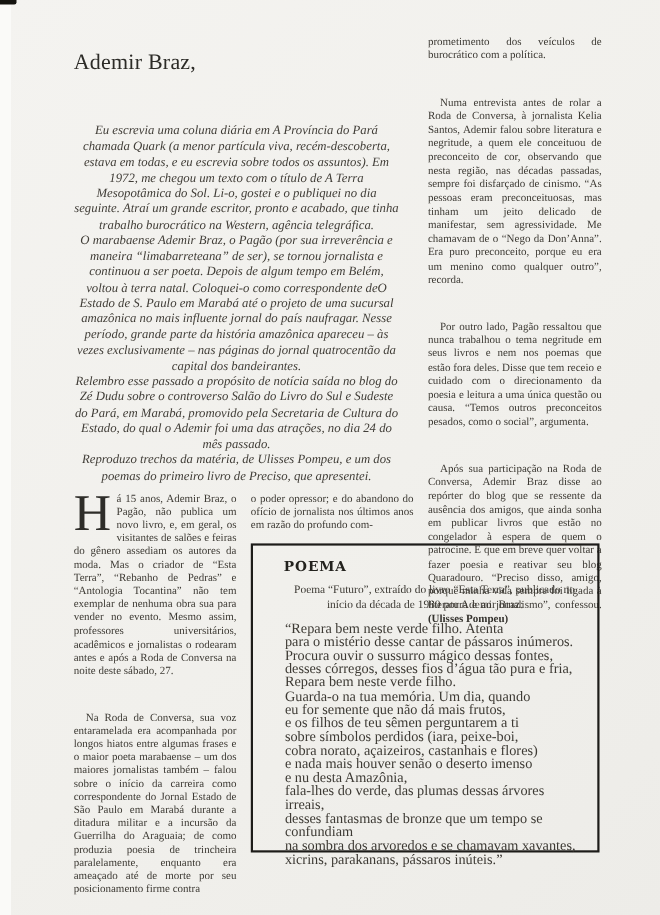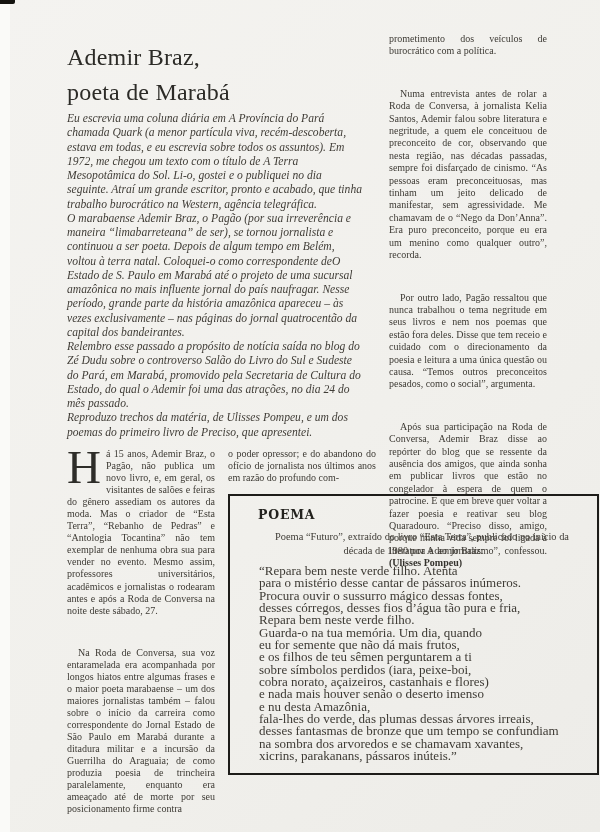--- a/index.html
+++ b/index.html
@@ -18,27 +18,27 @@
   .left-margin-strip {
     position: absolute; left: 0; top: 0; width: 10px; height: 832px;
     background: #fafaf8;
   }
   .scan-mark {
     position: absolute; left: 0; top: 0; width: 15px; height: 4px;
     background: #14130f; border-radius: 0 0 2px 0;
   }
   .page-title {
     position: absolute; left: 67px; top: 40px; width: 320px;
-    font-size: 24px; line-height: 35px; font-weight: 500;
+    font-size: 20px; line-height: 35px; font-weight: 500;
     color: #2c2b27; letter-spacing: 0.2px;
   }
   .intro {
     position: absolute; left: 67px; top: 112px; width: 296px;
     font-style: italic; font-size: 11.6px; line-height: 14.25px;
-    color: #403d37; text-align: left;
+    color: #403d37; text-align: center;
   }
   .intro p { margin: 0; }
   .bodycol {
     font-size: 10px; line-height: 12.05px; text-align: justify;
     color: #3d3a34;
   }
   .col1 { position: absolute; left: 67px; top: 448px; width: 148px; }
   .col2 { position: absolute; left: 228px; top: 448px; width: 148px; }
   .col3 {
     position: absolute; left: 389px; top: 33px; width: 158px;
@@ -47,21 +47,21 @@
   }
   .bodycol p.indent, .col3 p.indent { text-indent: 11px; margin-top: 30px; }
   .dropcap {
     float: left;
     font-size: 47px; line-height: 36px;
     padding: 1px 5px 0 0;
     color: #2e2d29;
   }
   .byline { font-weight: bold; color: #34322d; }
   .poem-box {
-    position: absolute; left: 228px; top: 494px; width: 371px; height: 281px;
+    position: absolute; left: 228px; top: 494px; width: 317px; height: 281px;
     border: 2.5px solid #1d1c19;
     background: transparent;
     padding: 11px 14px 0 14px;
   }
   .poem-box-header {
     font-family: "DejaVu Serif", serif;
     font-weight: bold; font-size: 12.5px; letter-spacing: 0.8px;
     color: #23221e; margin-left: 14px; margin-bottom: 8px;
   }
   .poem-box-intro {
@@ -77,21 +77,20 @@
 </head>
 <body>
 
 <div class="sheet">
 
   <div class="left-margin-strip"></div>
   <div class="scan-mark"></div>
 
   <h1 class="page-title">
     <span>Ademir Braz,</span><br>
-    <span>poeta de Marabá</span>
   </h1>
 
   <div class="intro">
     <p>Eu escrevia uma coluna diária em A Província do Pará chamada Quark (a menor partícula viva, recém-descoberta, estava em todas, e eu escrevia sobre todos os assuntos). Em 1972, me chegou um texto com o título de A Terra Mesopotâmica do Sol. Li-o, gostei e o publiquei no dia seguinte. Atraí um grande escritor, pronto e acabado, que tinha trabalho burocrático na Western, agência telegráfica.</p>
     <p>O marabaense Ademir Braz, o Pagão (por sua irreverência e maneira “limabarreteana” de ser), se tornou jornalista e continuou a ser poeta. Depois de algum tempo em Belém, voltou à terra natal. Coloquei-o como correspondente deO Estado de S. Paulo em Marabá até o projeto de uma sucursal amazônica no mais influente jornal do país naufragar. Nesse período, grande parte da história amazônica apareceu – às vezes exclusivamente – nas páginas do jornal quatrocentão da capital dos bandeirantes.</p>
     <p>Relembro esse passado a propósito de notícia saída no blog do Zé Dudu sobre o controverso Salão do Livro do Sul e Sudeste do Pará, em Marabá, promovido pela Secretaria de Cultura do Estado, do qual o Ademir foi uma das atrações, no dia 24 do mês passado.</p>
     <p>Reproduzo trechos da matéria, de Ulisses Pompeu, e um dos poemas do primeiro livro de Preciso, que apresentei.</p>
   </div>
 
   <div class="bodycol col1">

